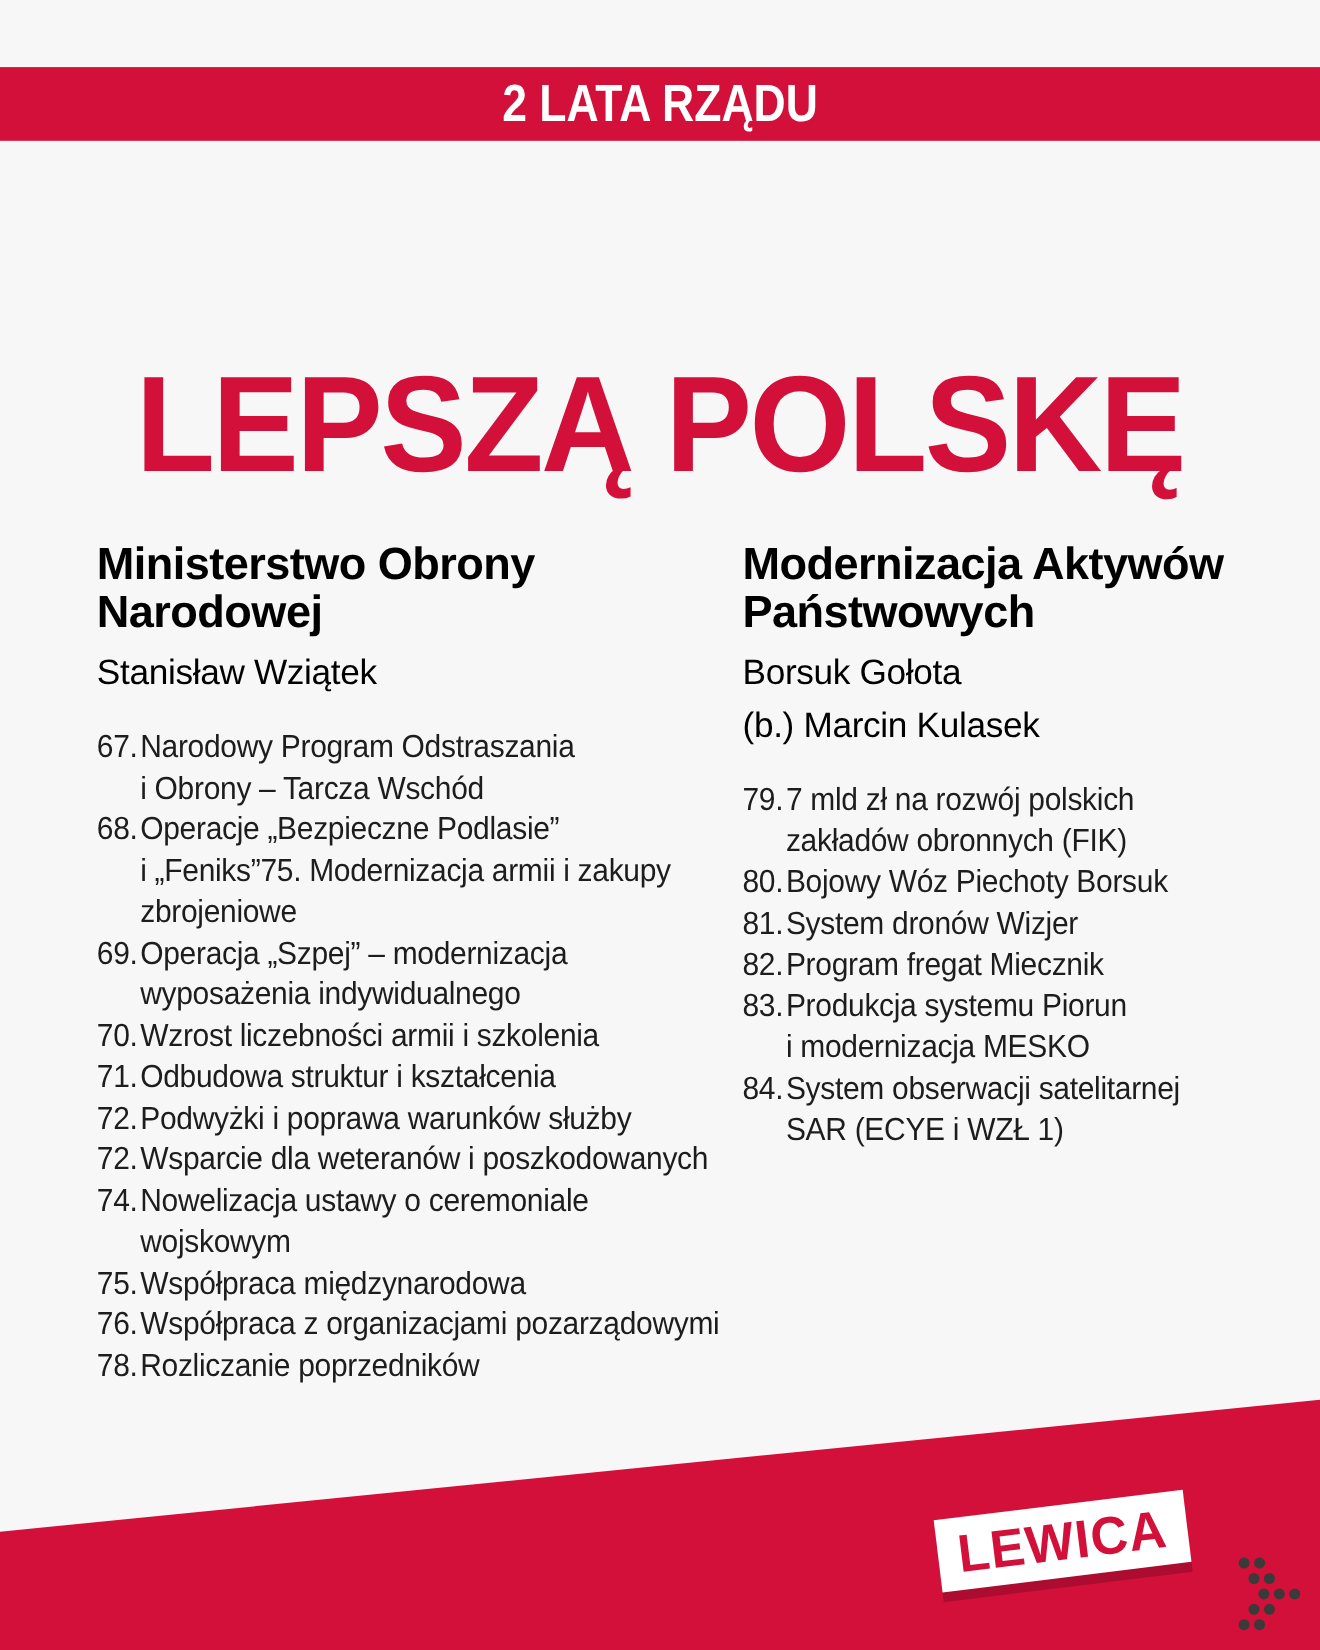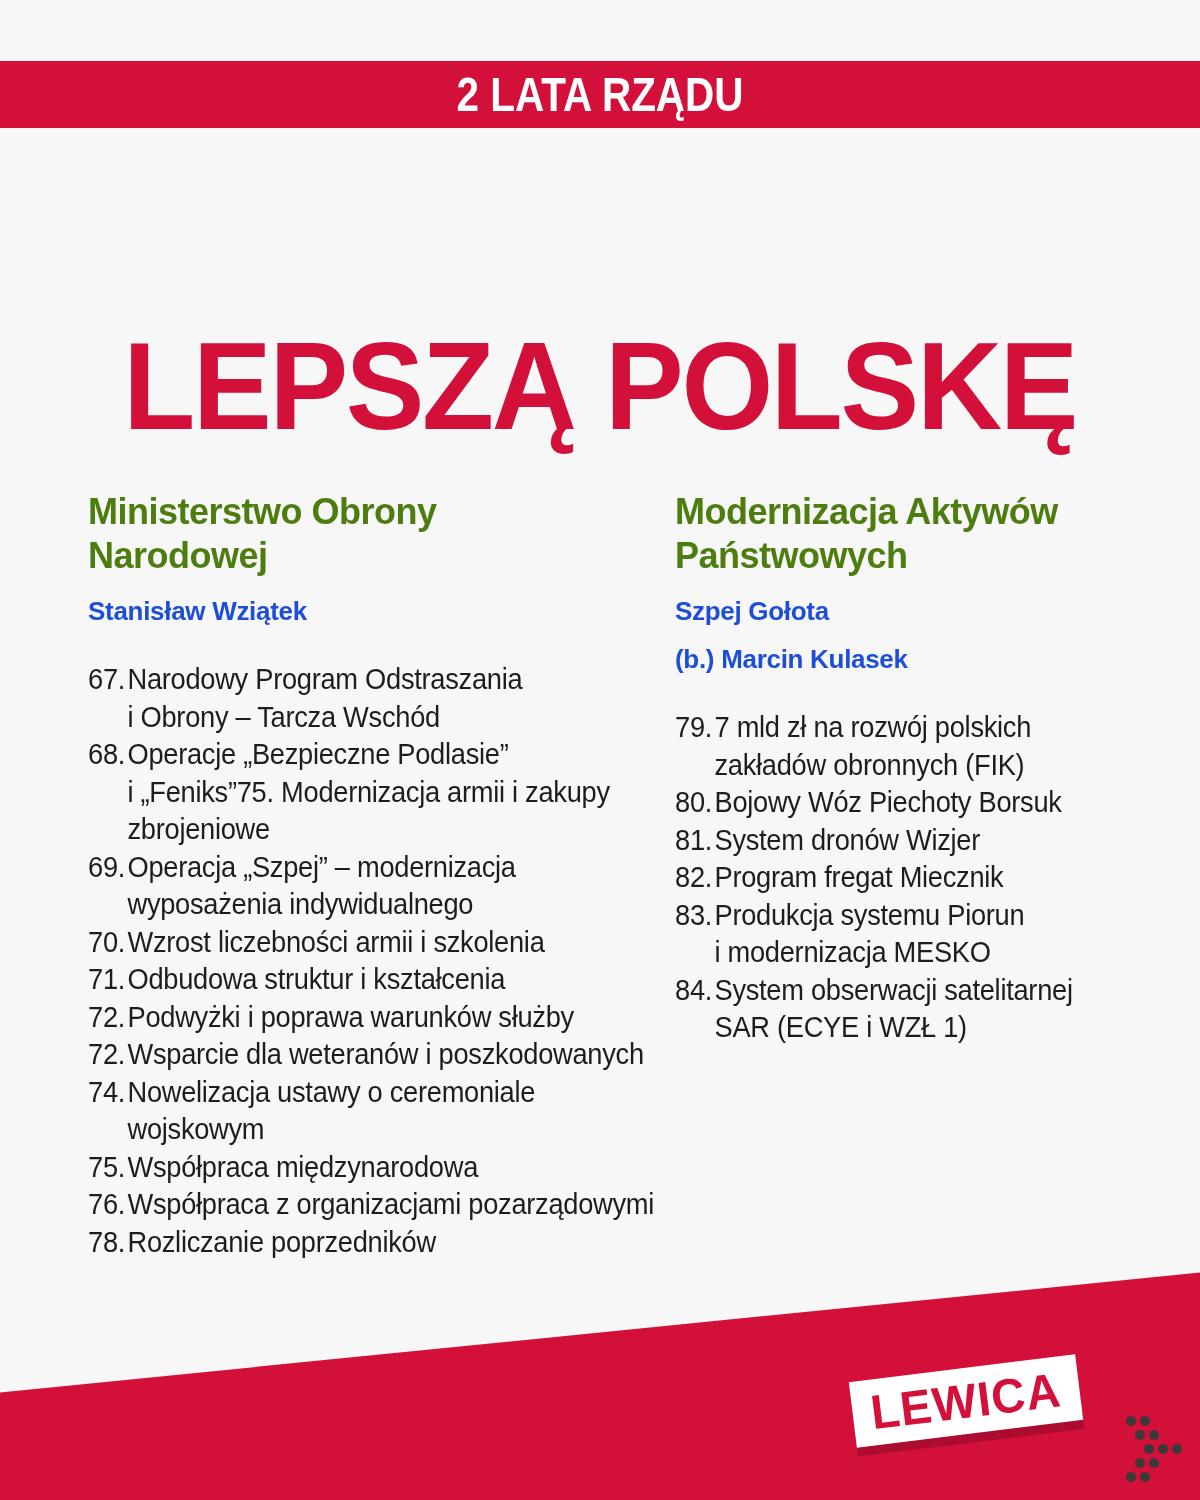--- a/index.html
+++ b/index.html
@@ -28,25 +28,25 @@
   .headline-2{top:324px;}
   .headline-2 span{
     display:inline-block;font-size:100px;line-height:100px;font-weight:bold;
     letter-spacing:-2px;transform:scale(1.18,1.24);transform-origin:50% 0;white-space:pre;
   }
   
   .col{position:absolute;top:490px;}
   .col-left{left:88px;width:580px;}
   .col-right{left:675px;width:480px;}
   .ministry{
-    margin:0;color:#4d7c0f;font-size:36px;line-height:44px;font-weight:bold;
+    margin:0;color:#000000;font-size:41px;line-height:44px;font-weight:bold;
     letter-spacing:-0.5px;white-space:pre-line;
   }
   .minister{
-    margin:17px 0 0 0;color:#1d4ed8;font-size:26px;line-height:32px;font-weight:bold;
+    margin:17px 0 0 0;color:#000000;font-size:32px;line-height:32px;font-weight:normal;
     letter-spacing:-0.3px;white-space:pre;
   }
   .minister + .minister{margin-top:16px;}
   .items{
     list-style:none;margin:34px 0 0 0;padding:0;
     transform:scaleX(0.94);transform-origin:0 0;
   }
   .items li{display:flex;margin:0;color:#1d1d1d;font-size:29px;line-height:37.5px;letter-spacing:-0.3px;}
   .items .num{flex:0 0 42px;}
   .items .txt{white-space:pre;}
@@ -134,21 +134,21 @@
       <li>
           <span class="num">78.</span>
           <span class="txt">Rozliczanie poprzedników</span>
         </li>
     </ol>
   </section>
 
   <section class="col col-right">
     <h2 class="ministry">Modernizacja Aktywów
 Państwowych</h2>
-    <p class="minister">Szpej Gołota</p>
+    <p class="minister">Borsuk Gołota</p>
     <p class="minister">(b.) Marcin Kulasek</p>
     <ol class="items">
       <li>
           <span class="num">79.</span>
           <span class="txt">7 mld zł na rozwój polskich
 zakładów obronnych (FIK)</span>
         </li>
       <li>
           <span class="num">80.</span>
           <span class="txt">Bojowy Wóz Piechoty Borsuk</span>

